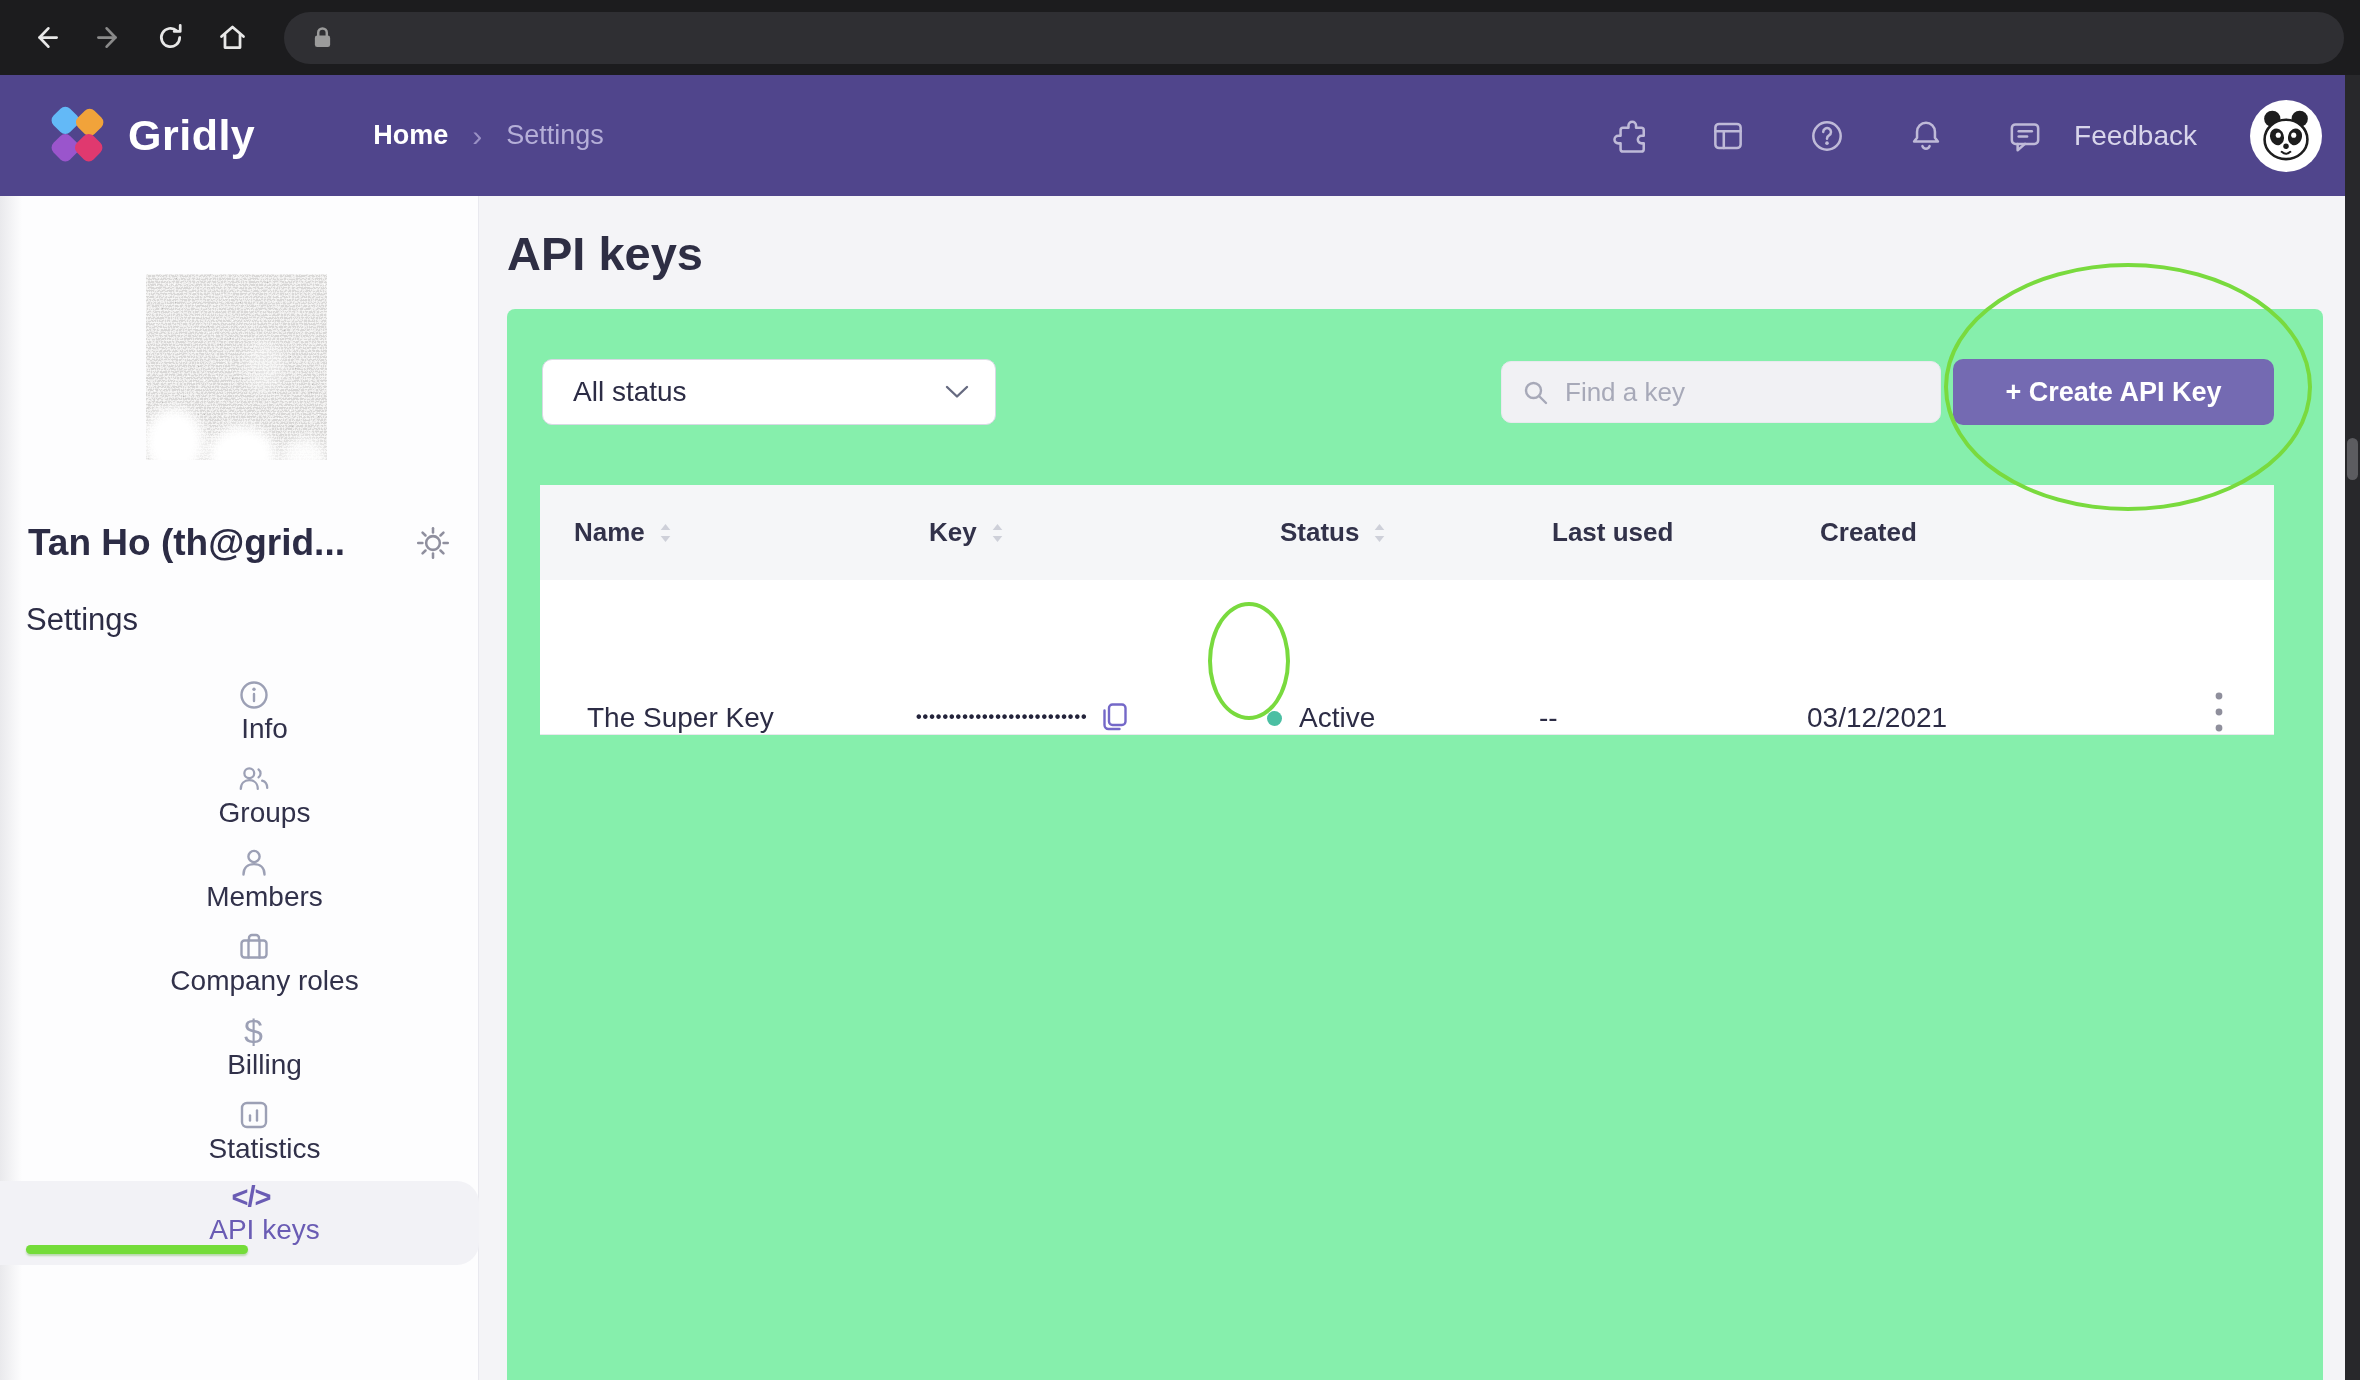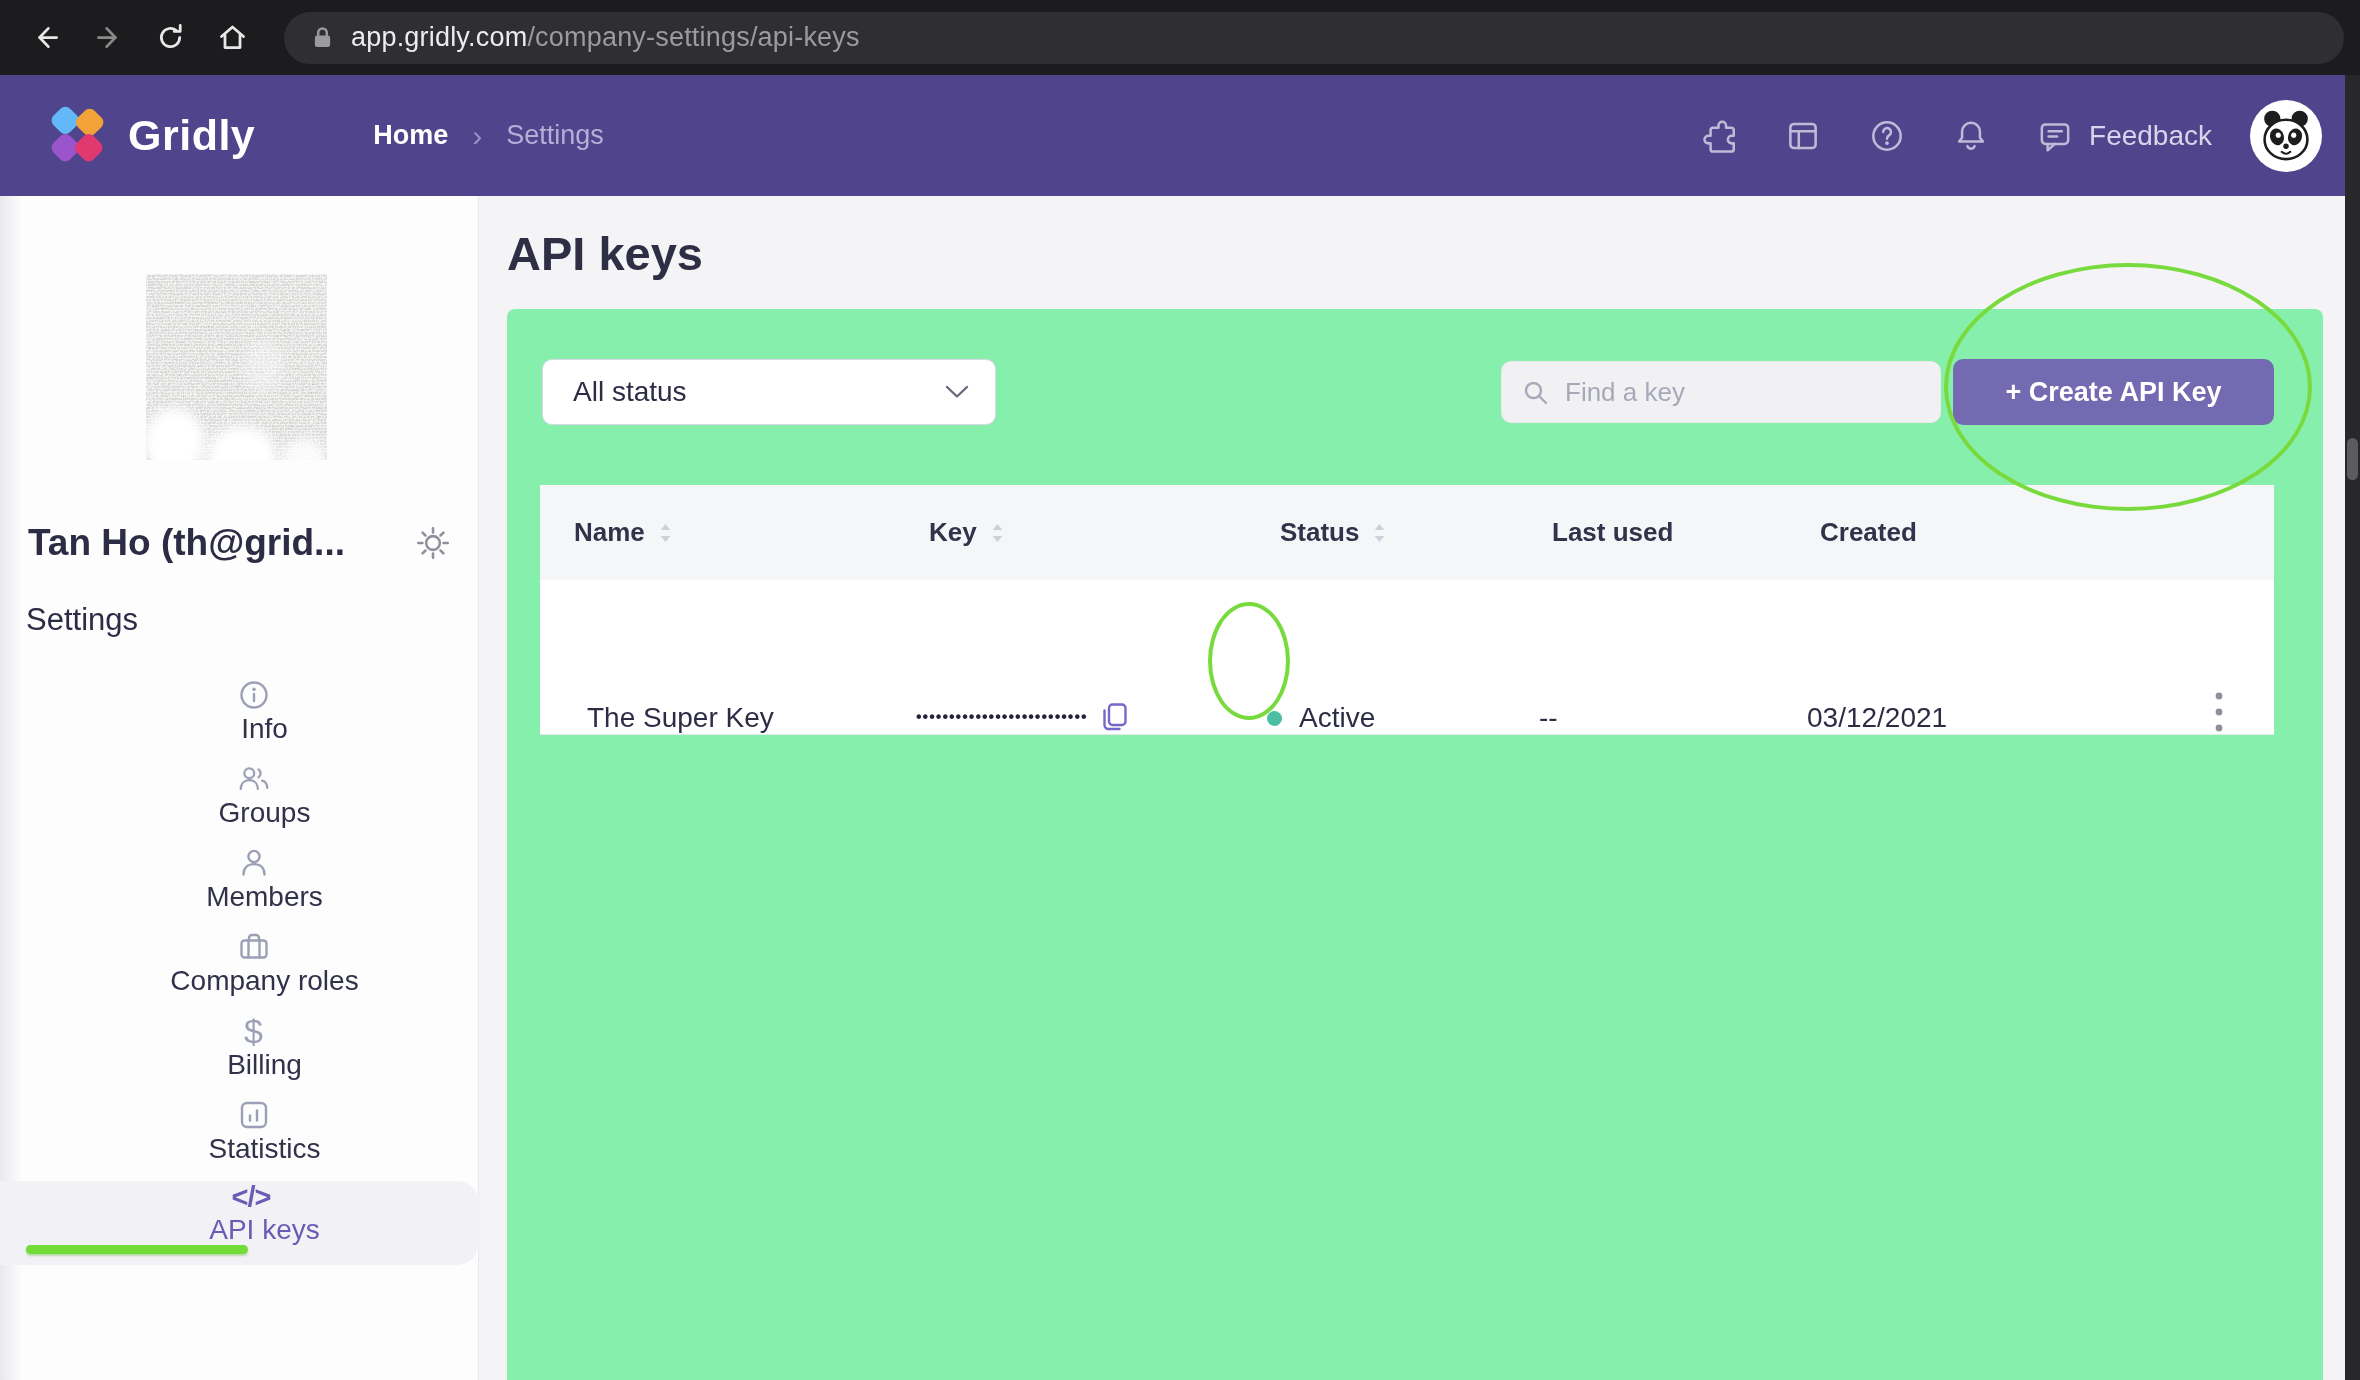--- a/index.html
+++ b/index.html
@@ -23,21 +23,21 @@
   
   .app-header { position:absolute; left:0; top:75px; width:2360px; height:121px; background:#50458c;
     display:flex; align-items:center; padding:0 38px; }
   .logo { display:flex; align-items:center; }
   .logo svg { width:78px; height:78px; }
   .logo-text { color:#fff; font-size:43px; font-weight:700; margin-left:12px; letter-spacing:.5px; }
   .breadcrumb { display:flex; align-items:center; margin-left:118px; }
   .crumb-home { color:#ffffff; font-size:27px; font-weight:700; }
   .crumb-sep { color:#9a91c5; font-size:30px; margin:0 24px; }
   .crumb-settings { color:#b5afd8; font-size:27px; }
-  .header-right { margin-left:auto; display:flex; align-items:center; }
+  .header-right { margin-left:auto; display:flex; align-items:center;gap:15px; }
   .hicon { width:40px; height:40px; color:#bfbad8; margin-left:44px; display:flex; align-items:center; justify-content:center; }
   .hicon svg { width:40px; height:40px; }
   .feedback-label { color:#d8d5eb; font-size:28px; margin-left:14px; }
   .avatar-circle { width:72px; height:72px; border-radius:50%; background:#ffffff; margin-left:38px;
     display:flex; align-items:center; justify-content:center; overflow:hidden; }
   .avatar-circle svg { width:60px; height:60px; }
 
   
   .sidebar { position:absolute; left:0; top:196px; width:479px; bottom:0; background:#fdfdfe;
     border-right:1px solid #e9e9ef; }
@@ -137,21 +137,20 @@
       <svg viewBox="0 0 36 36">
           <path class="stroke3" d="M6 17 L18 6.5 L30 17"></path>
           <path class="stroke3" d="M9.8 15 V29 h16.4 V15"></path>
         </svg>
     </div>
     <div class="url-pill">
       <svg class="lock" viewBox="0 0 22 26">
         <rect x="3" y="11" width="16" height="12" rx="2.5" fill="currentColor"></rect>
         <path d="M6.5 11.5 V8 a4.5 4.5 0 0 1 9 0 v3.5" fill="none" stroke="currentColor" stroke-width="2.6"></path>
       </svg>
-      <div class="url-text"><span>app.gridly.com</span><span class="path">/company-settings/api-keys</span></div>
     </div>
   </div>
 
   <div class="app-header">
     <div class="logo">
       <svg viewBox="0 0 80 80">
         <g>
           <rect x="16" y="12" width="24" height="24" rx="7" fill="#63b9f7" transform="rotate(45 28 24)"></rect>
           <rect x="41" y="14" width="24" height="24" rx="7" fill="#f1a33a" transform="rotate(45 53 26)"></rect>
           <rect x="16" y="40" width="24" height="24" rx="7" fill="#9a55cc" transform="rotate(45 28 52)"></rect>

